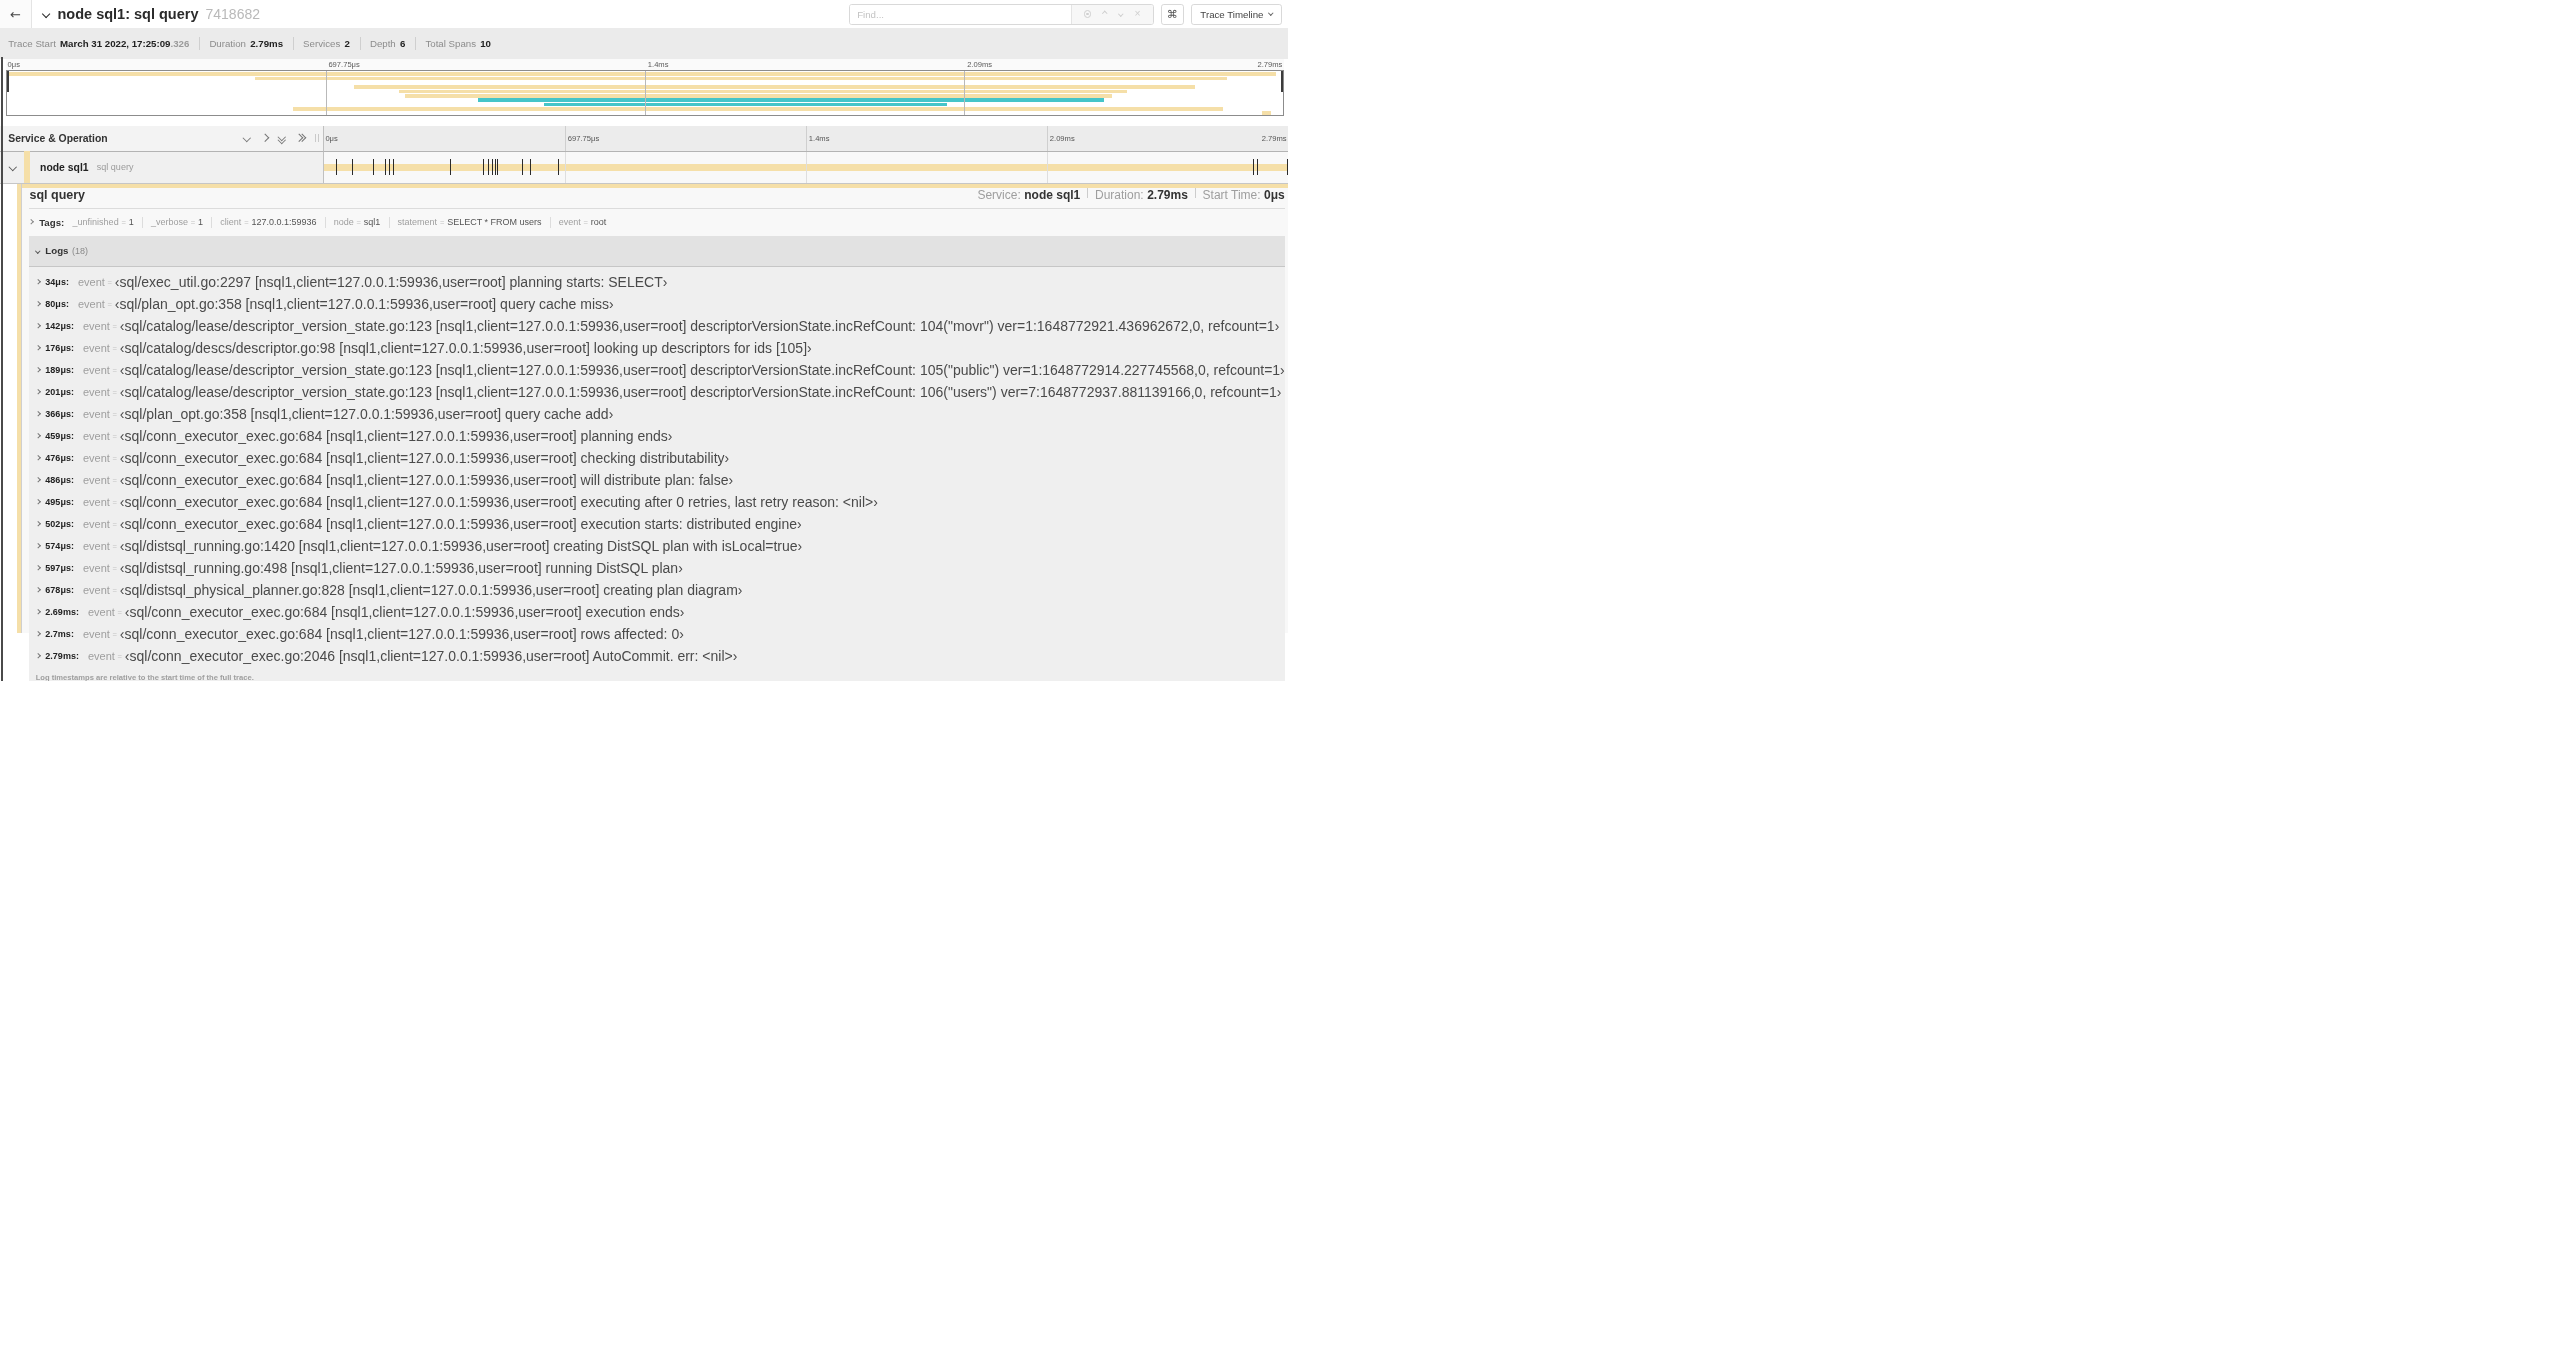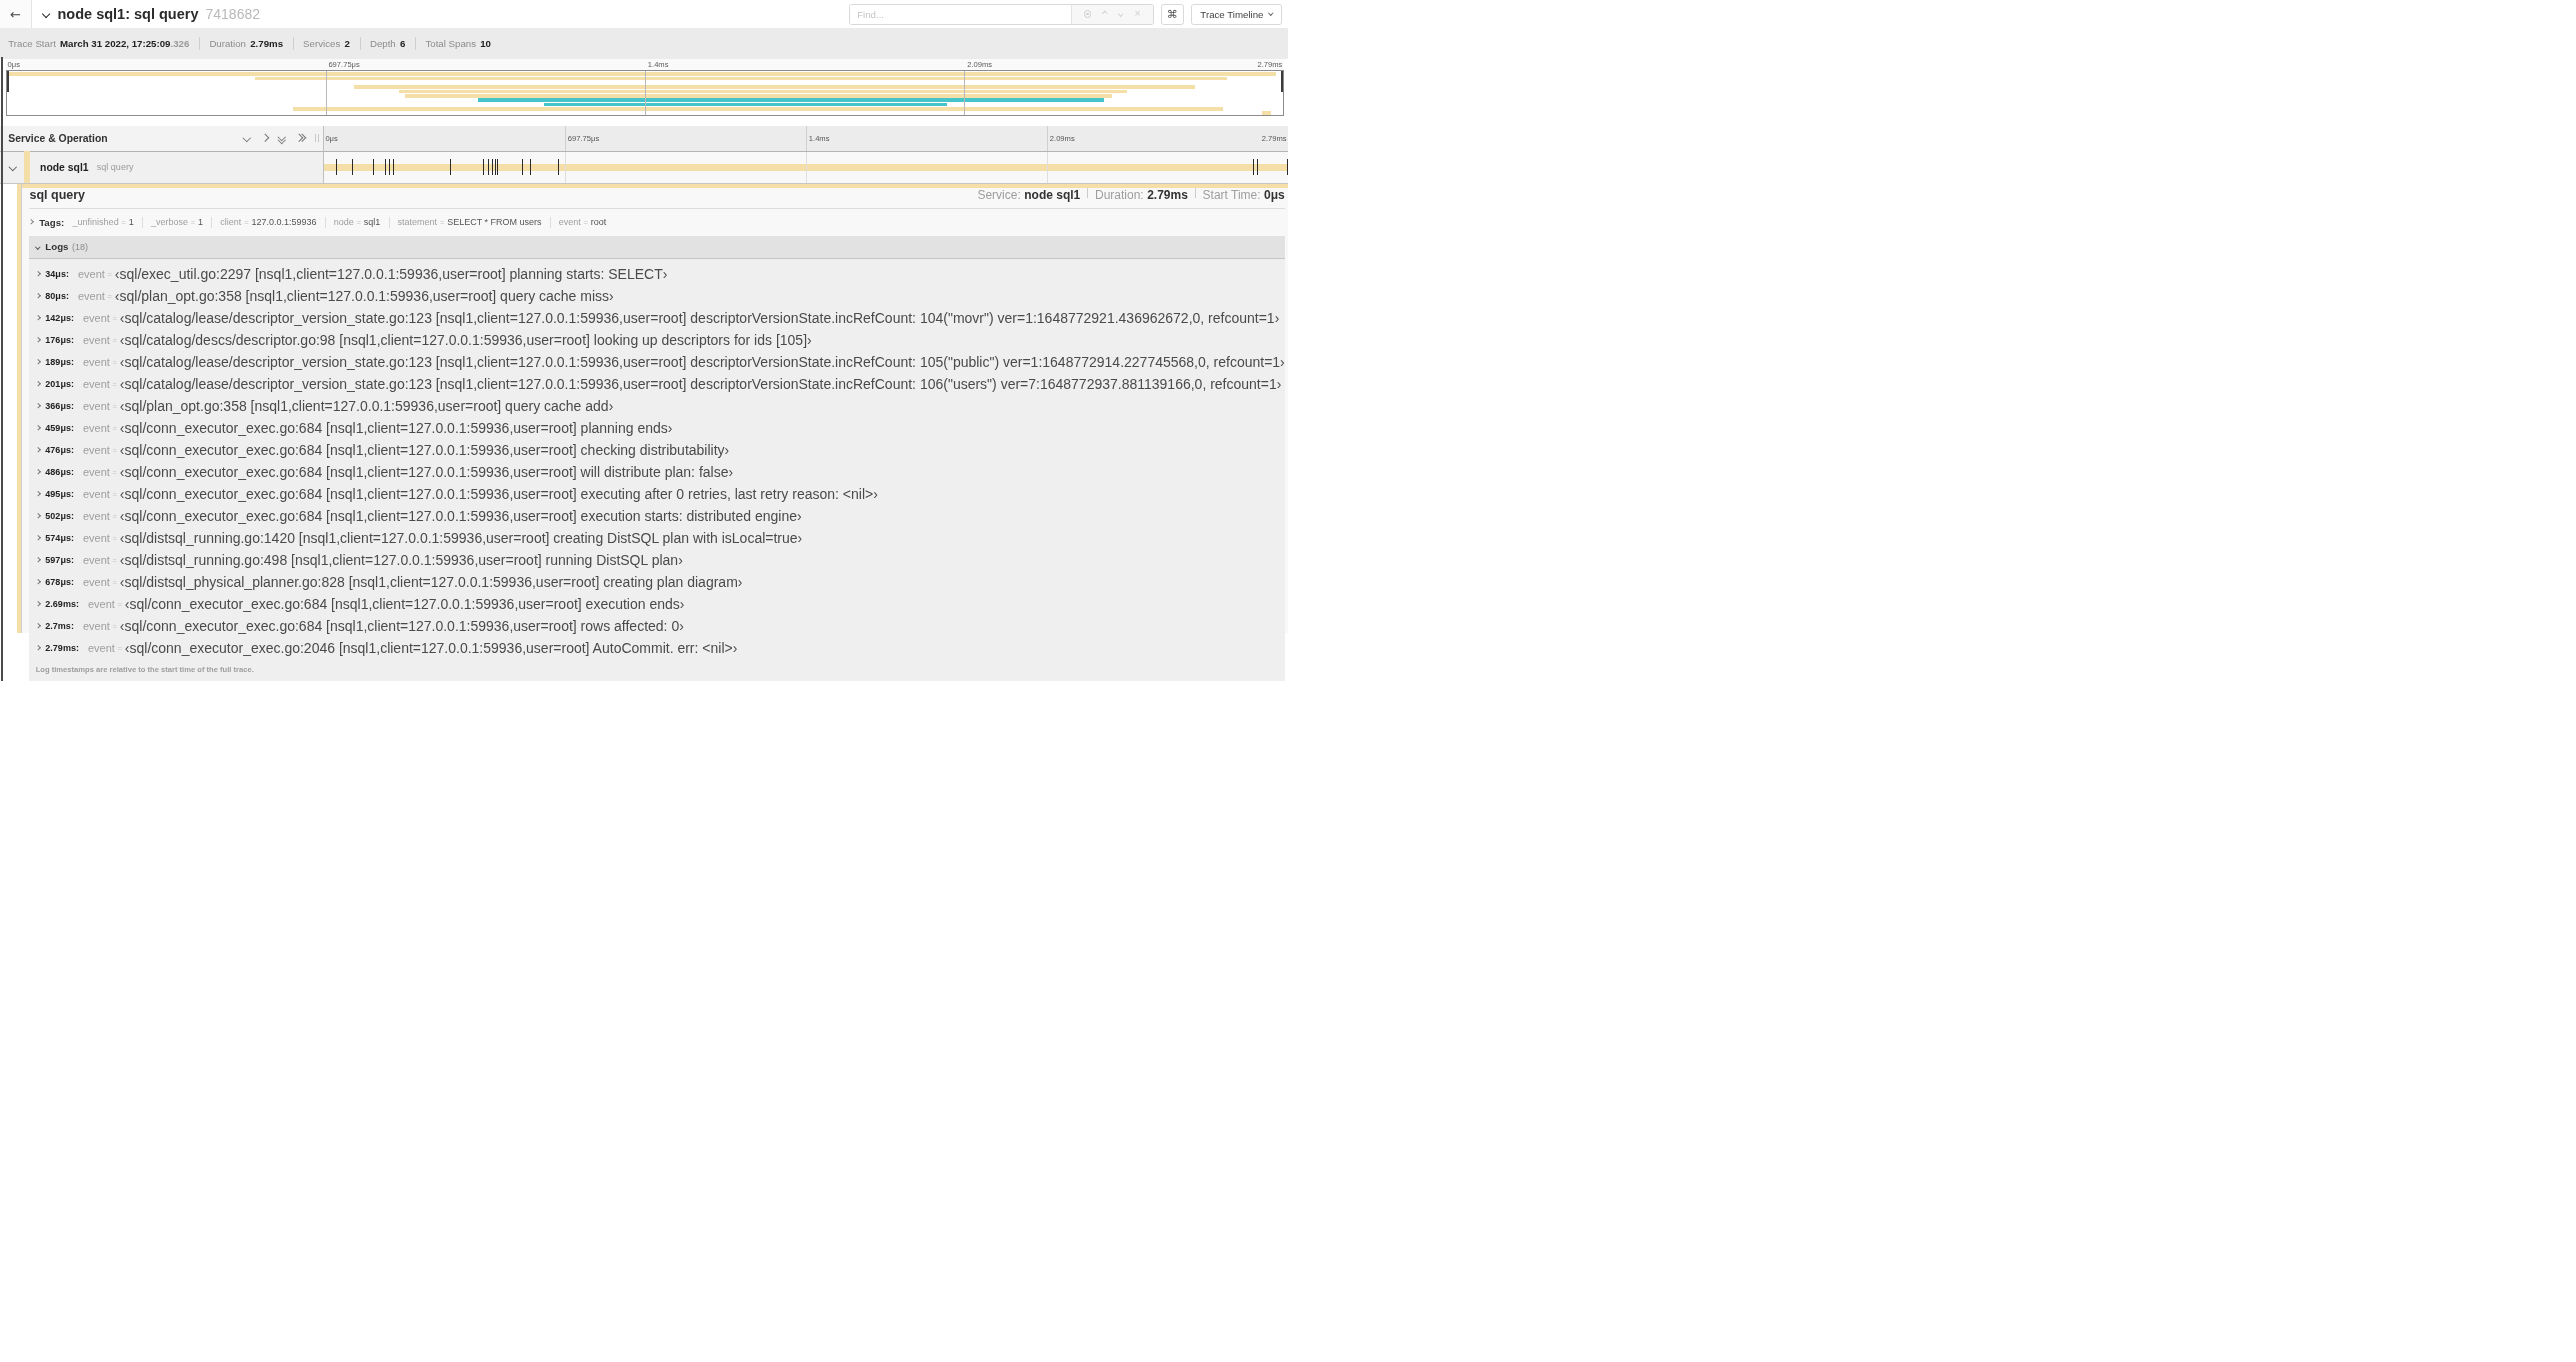--- a/index.html
+++ b/index.html
@@ -95,21 +95,21 @@
   .summary .sep { width:0.7px; height:9.7px; background:#ccc; margin:0 7px; }
   .panel-divider { border-bottom:0.7px solid #dcdcdc; margin-top:6.2px; }
   .tags-row { display:flex; align-items:center; margin-top:7.6px; font-size:9px; white-space:nowrap; }
   .tags-row .chev { color:#888; margin-right:6.2px; }
   .tags-label { font-size:9.7px; font-weight:bold; color:#333; margin-right:8.3px; }
   .tag-key { color:#9e9e9e; }
   .tag-eq { color:#c2c2c2; font-size:7.6px; margin:0 2.8px; }
   .tag-val { color:#555; }
   .tag-sep { width:0.7px; height:11px; background:#ddd; margin:0 8.3px; }
   .logs-block { margin-top:8.3px; }
-  .logs-header { height:23px; background:#e2e2e2; border-bottom:1.4px solid #c6c6c6; display:flex; align-items:center; padding-left:6.2px; }
+  .logs-header { height:31px; background:#e2e2e2; border-bottom:1.4px solid #c6c6c6; display:flex; align-items:center; padding-left:6.2px; }
   .logs-header .chev { color:#555; }
   .logs-title { font-size:9.7px; font-weight:bold; color:#333; margin-left:6.2px; }
   .logs-count { font-size:9px; color:#8a8a8a; margin-left:3.5px; }
   .logs-body { background:#efefef; padding:4.2px 0 1.4px 0; border-bottom:0.7px solid #d8d8d8; }
   .log-entry { height:22px; display:flex; align-items:center; padding-left:6.2px; white-space:nowrap; overflow:hidden; }
   .log-entry .chev { color:#777; flex:none; }
   .log-time { font-size:9px; font-weight:bold; color:#222; margin-left:6.2px; }
   .log-key { font-size:11px; color:#9e9e9e; margin-left:9px; }
   .log-eq { font-size:7.6px; color:#c2c2c2; margin:0 2.8px; }
   .log-val { font-size:14px; color:#4a4a4a; }

